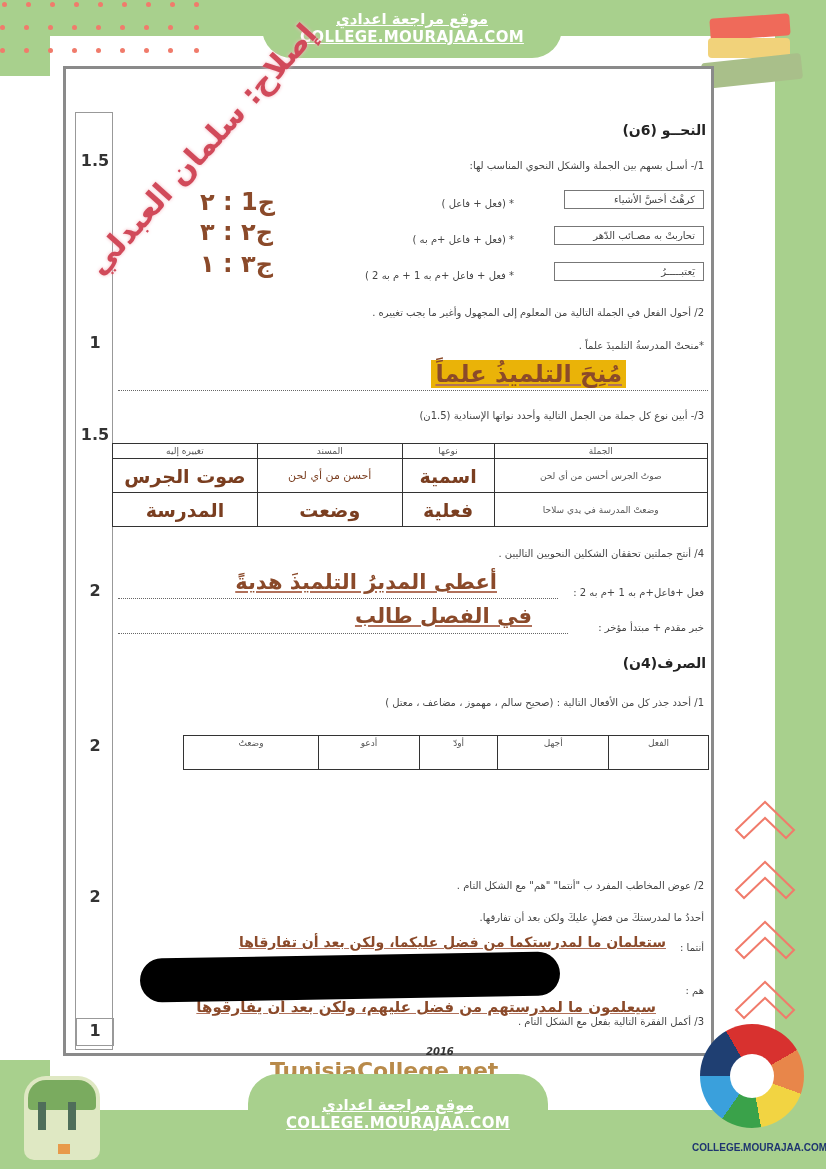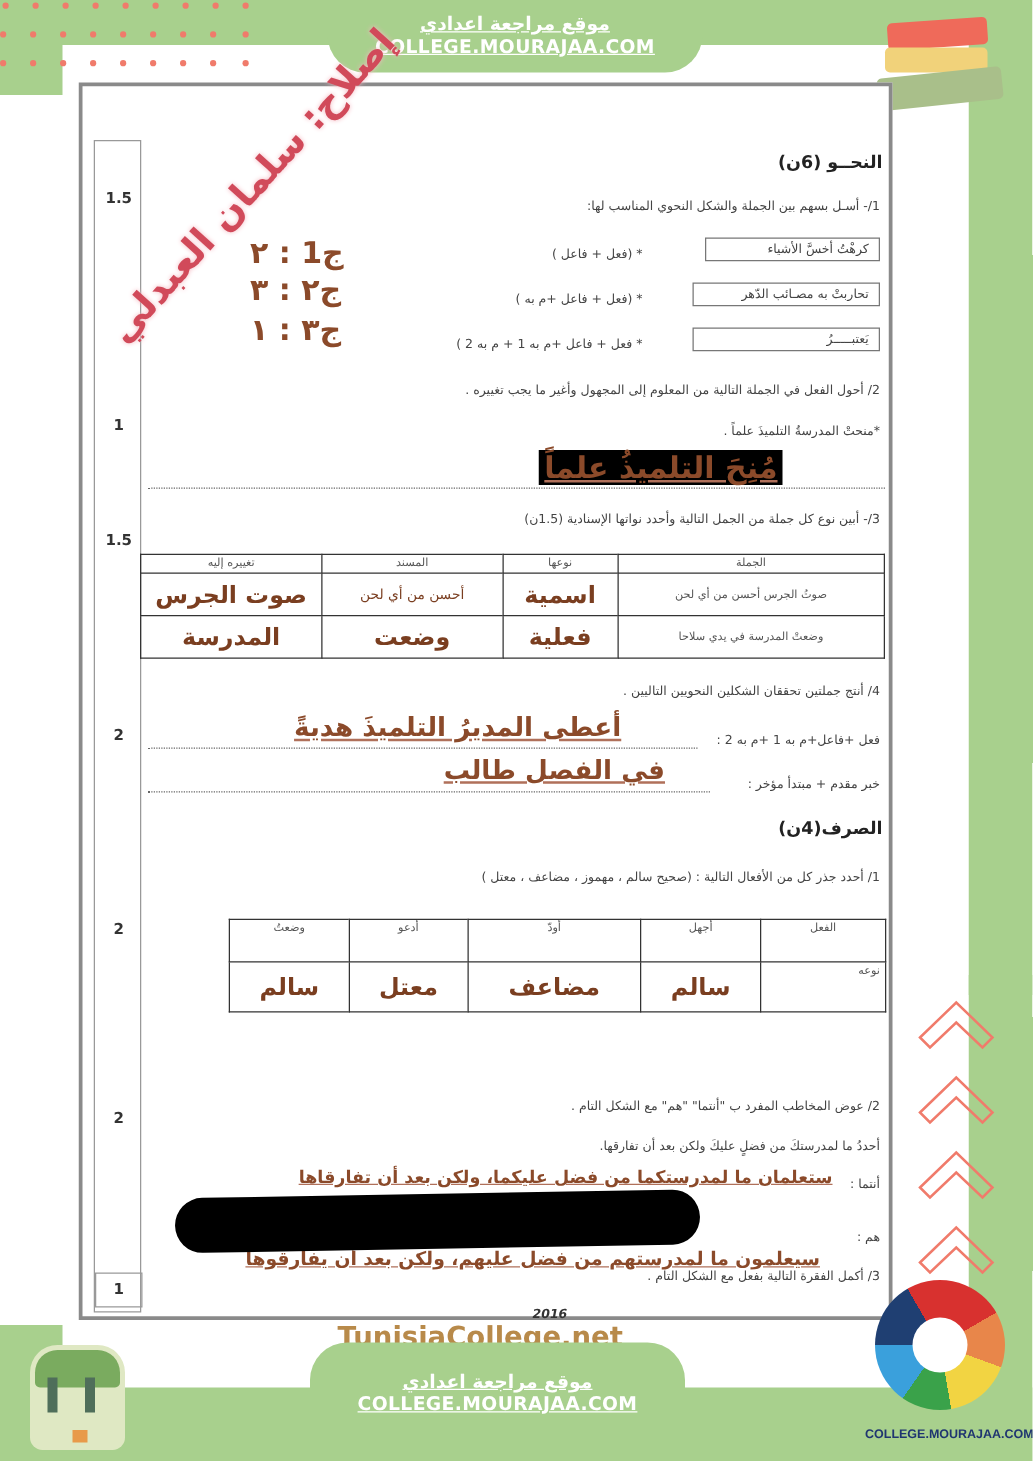--- a/index.html
+++ b/index.html
@@ -5,21 +5,21 @@
   * { box-sizing: border-box; margin: 0; padding: 0; }
   body { width: 826px; height: 1169px; position: relative; overflow: hidden; background: #ffffff; font-family: "DejaVu Sans", sans-serif; }
   .green { background: #a8d08d; position: absolute; }
   .dots { position: absolute; left: 0; top: 0; width: 200px; height: 52px; }
   .dot { position: absolute; width: 5px; height: 5px; border-radius: 50%; background: #f07b6b; }
   .banner { position: absolute; background: #a8d08d; color: #fff; text-align: center; font-weight: bold; text-decoration: underline; }
   .banner .ar { font-size: 15px; direction: rtl; }
   .banner .en { font-size: 15px; letter-spacing: 0.3px; font-family: "DejaVu Sans", sans-serif; }
   .paper { position: absolute; left: 63px; top: 66px; width: 651px; height: 990px; border: 3px solid #8a8a8a; background: #fff; }
   .marks-col { position: absolute; left: 75px; top: 112px; width: 38px; height: 938px; border: 1.5px solid #999; }
-  .mark { position: absolute; left: 0; width: 38px; text-align: center; font-size: 12px; font-weight: bold; color: #333; }
+  .mark { position: absolute; left: 0; width: 38px; text-align: center; font-size: 16px; font-weight: bold; color: #333; }
   .content { position: absolute; direction: rtl; font-size: 10px; color: #444; }
   .hand { color: #8b4a2a; font-weight: bold; text-decoration: underline; text-decoration-color: #b0705a; }
   .section-title { position: absolute; direction: rtl; font-size: 14px; font-weight: bold; color: #222; }
   .boxed { position: absolute; border: 1.5px solid #777; font-size: 10px; color: #444; direction: rtl; padding: 3px 8px; }
   table.ex { position: absolute; border-collapse: collapse; direction: rtl; }
   table.ex td { border: 1.5px solid #333; font-size: 9px; color: #555; text-align: center; padding: 2px 4px; }
   table.ex td.ans { font-size: 19px; color: #7a3e20; font-weight: bold; }
   .dotline { position: absolute; border-bottom: 1.5px dotted #666; }
   .stamp { position: absolute; color: #d14a5a; font-weight: bold; font-size: 30px; transform: rotate(-48deg); transform-origin: left top; white-space: nowrap; direction: rtl; text-shadow: 0 0 4px #f4b8c0; }
   .chev { position: absolute; width: 62px; height: 62px; }
@@ -100,21 +100,21 @@
 <div class="content" style="right:312px;top:234px;">* (فعل + فاعل +م به )</div>
 <div class="content" style="right:312px;top:270px;">* فعل + فاعل +م به 1 + م به 2 )</div>
 
 <div class="content hand" style="left:200px;top:188px;font-size:24px;text-decoration:none;">ج1 : ٢</div>
 <div class="content hand" style="left:200px;top:218px;font-size:24px;text-decoration:none;">ج٢ : ٣</div>
 <div class="content hand" style="left:200px;top:250px;font-size:24px;text-decoration:none;">ج٣ : ١</div>
 
 <div class="content" style="right:122px;top:307px;">2/ أحول الفعل في الجملة التالية من المعلوم إلى المجهول وأغير ما يجب تغييره .</div>
 <div class="content" style="right:122px;top:340px;">*منحتْ المدرسةُ التلميذَ علماً .</div>
 <div class="dotline" style="left:118px;top:390px;width:590px;"></div>
-<div class="content hand" style="right:200px;top:360px;font-size:24px;background:#000000;padding:0 4px;">مُنِحَ التلميذُ علماً</div>
+<div class="content hand" style="right:200px;top:360px;font-size:24px;background:#eab308;padding:0 4px;">مُنِحَ التلميذُ علماً</div>
 
 <div class="content" style="right:122px;top:410px;">3/- أبين نوع كل جملة من الجمل التالية وأحدد نواتها الإسنادية (1.5ن)</div>
 <table class="ex" style="left:112px;top:443px;width:596px;">
   <tbody>
       <tr>
     <td style="width:214px">الجملة</td>
     <td style="width:92px">نوعها</td>
     <td style="width:145px">المسند</td>
     <td style="width:145px">تغييره إليه</td>
   </tr>
@@ -145,27 +145,20 @@
 <div class="content" style="right:122px;top:697px;">1/ أحدد جذر كل من الأفعال التالية : (صحيح سالم ، مهموز ، مضاعف ، معتل )</div>
 <table class="ex" style="left:183px;top:735px;width:526px;">
   <tbody>
       <tr style="height:34px">
     <td style="width:100px;text-align:center;vertical-align:top;">الفعل</td>
     <td style="vertical-align:top;">أجهل</td>
     <td style="vertical-align:top;">أودّ</td>
     <td style="vertical-align:top;">أدعو</td>
     <td style="vertical-align:top;">وضعتُ</td>
   </tr>
-  <tr style="height:40px">
-    <td style="text-align:right;vertical-align:top;">نوعه</td>
-    <td class="ans">سالم</td>
-    <td class="ans">مضاعف</td>
-    <td class="ans">معتل</td>
-    <td class="ans">سالم</td>
-  </tr>
 </tbody>
   </table>
 
 <div class="content" style="right:122px;top:880px;">2/ عوض المخاطب المفرد ب "أنتما" "هم" مع الشكل التام .</div>
 <div class="content" style="right:122px;top:912px;">أحددُ ما لمدرستكَ من فضلٍ عليكَ ولكن بعد أن تفارقها.</div>
 <div class="content" style="right:122px;top:942px;">أنتما :</div>
 <div class="content hand" style="right:160px;top:934px;font-size:14px;">ستعلمان ما لمدرستكما من فضل عليكما، ولكن بعد أن تفارقاها</div>
 <div class="content" style="right:122px;top:985px;">هم :</div>
 <div class="content hand" style="right:170px;top:998px;font-size:15px;">سيعلمون ما لمدرستهم من فضل عليهم، ولكن بعد أن يفارقوها</div>
 <div class="content" style="right:122px;top:1016px;">3/ أكمل الفقرة التالية بفعل مع الشكل التام .</div>

